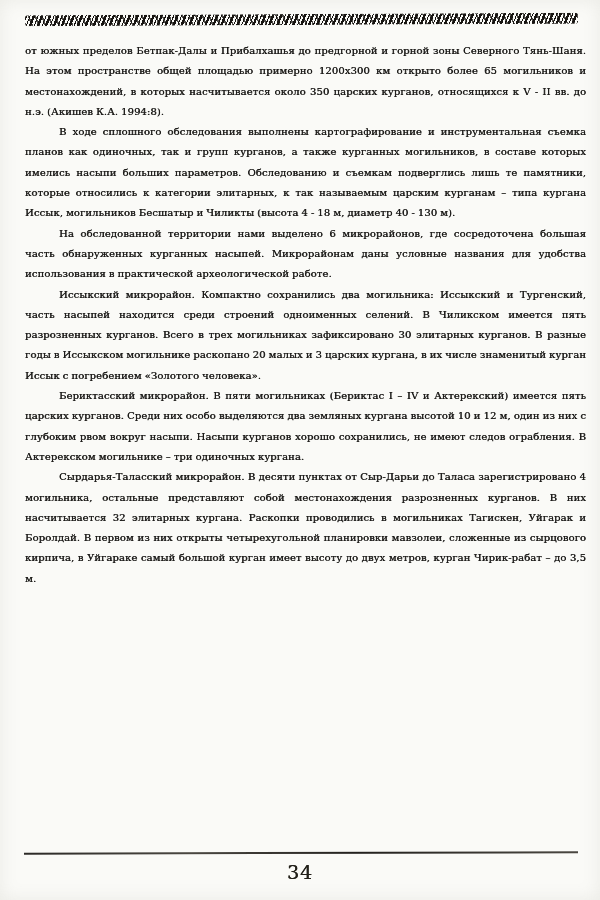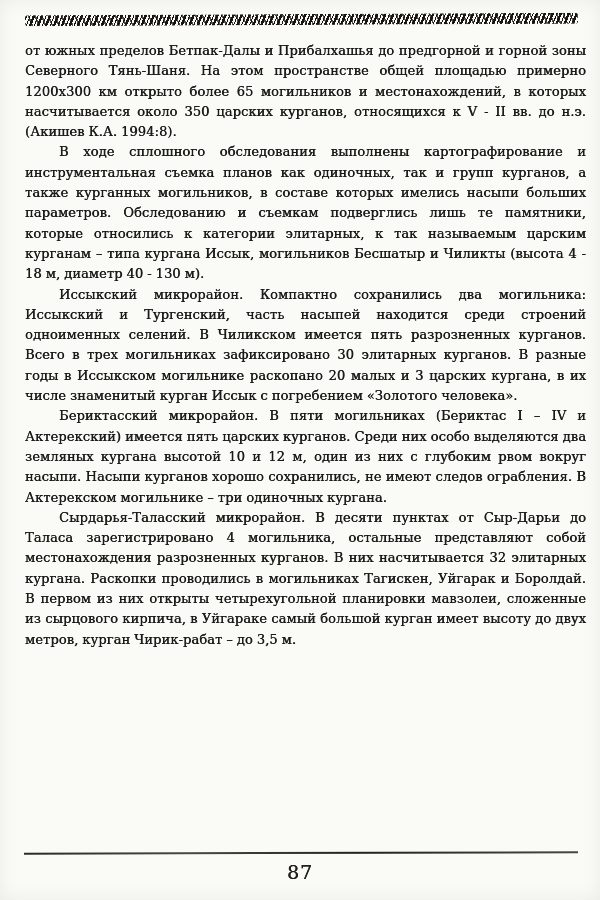--- a/index.html
+++ b/index.html
@@ -35,21 +35,21 @@
         rgba(23,20,17,0.75) 0 1.6px,
         rgba(23,20,17,0) 1.6px 6.2px);
     border-radius: 3px;
     transform: rotate(-0.25deg);
   }
   .text-block {
     position: absolute;
     top: 41px;
     left: 25px;
     width: 561px;
-    font-size: 13px;
+    font-size: 10px;
     line-height: 20.3px;
     text-align: justify;
     letter-spacing: 0.1px;
     word-spacing: -0.3px;
     text-shadow: 0.35px 0 0 currentColor; 
     hyphens: auto;
   }
   .para {
     margin: 0;
     text-indent: 34px;
@@ -81,23 +81,24 @@
 </head>
 <body>
 
 <div class="page">
 
   <div class="ornament"></div>
 
   <main class="text-block">
     <p class="para flush">от южных пределов Бетпак-Далы и Прибалхашья до предгорной и горной зоны Северного Тянь-Шаня. На этом пространстве общей площадью примерно 1200х300 км открыто более 65 могильников и местонахождений, в которых насчитывается около 350 царских курганов, относящихся к V - II вв. до н.э. (Акишев К.А. 1994:8).</p>
     <p class="para">В ходе сплошного обследования выполнены картографирование и инструментальная съемка планов как одиночных, так и групп курганов, а также курганных могильников, в составе которых имелись насыпи больших параметров. Обследованию и съемкам подверглись лишь те памятники, которые относились к категории элитарных, к так называемым царским курганам – типа кургана Иссык, могильников Бесшатыр и Чиликты (высота 4 - 18 м, диаметр 40 - 130 м).</p>
+    <p class="para">На обследованной территории нами выделено 6 микрорайонов, где сосредоточена большая часть обнаруженных курганных насыпей. Микрорайонам даны условные названия для удобства использования в практической археологической работе.</p>
     <p class="para">Иссыкский микрорайон. Компактно сохранились два могильника: Иссыкский и Тургенский, часть насыпей находится среди строений одноименных селений. В Чиликском имеется пять разрозненных курганов. Всего в трех могильниках зафиксировано 30 элитарных курганов. В разные годы в Иссыкском могильнике раскопано 20 малых и 3 царских кургана, в их числе знаменитый курган Иссык с погребением «Золотого человека».</p>
     <p class="para">Бериктасский микрорайон. В пяти могильниках (Бериктас I – IV и Актерекский) имеется пять царских курганов. Среди них особо выделяются два земляных кургана высотой 10 и 12 м, один из них с глубоким рвом вокруг насыпи. Насыпи курганов хорошо сохранились, не имеют следов ограбления. В Актерекском могильнике – три одиночных кургана.</p>
     <p class="para">Сырдарья-Таласский микрорайон. В десяти пунктах от Сыр-Дарьи до Таласа зарегистрировано 4 могильника, остальные представляют собой местонахождения разрозненных курганов. В них насчитывается 32 элитарных кургана. Раскопки проводились в могильниках Тагискен, Уйгарак и Боролдай. В первом из них открыты четырехугольной планировки мавзолеи, сложенные из сырцового кирпича, в Уйгараке самый большой курган имеет высоту до двух метров, курган Чирик-рабат – до 3,5 м.</p>
   </main>
 
   <footer>
     <div class="footer-rule"></div>
-    <div class="page-number">87</div>
+    <div class="page-number">34</div>
   </footer>
 
 </div>
 
 </body></html>

